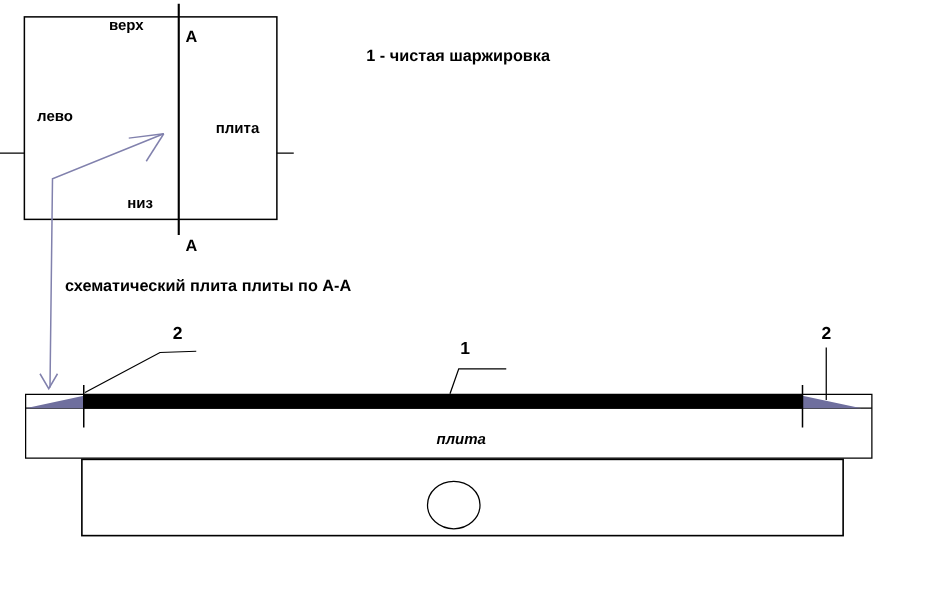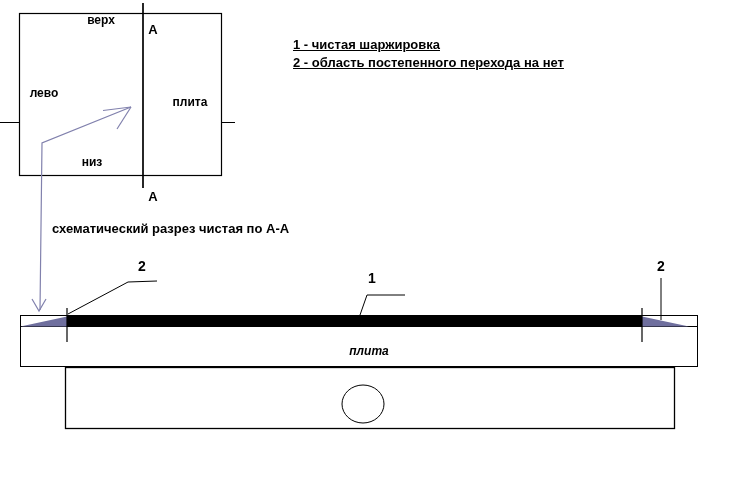--- a/index.html
+++ b/index.html
@@ -17,21 +17,21 @@
     font-weight:bold;
     font-size:12px;
     white-space:nowrap;
     transform:translate(-50%,-50%);
   }
   .lbl-a{font-size:13px;}
   .callout{font-size:14px;}
   .legend{
     position:absolute;left:293px;top:36px;
     color:#000000;font-weight:bold;font-size:13px;
-    line-height:18px;white-space:nowrap;text-decoration:underline;
+    line-height:18px;white-space:nowrap;
   }
   .caption{
     position:absolute;left:52px;top:221px;
     color:#000000;font-weight:bold;font-size:13px;
     white-space:nowrap;
   }
 </style>
 </head>
 <body>
 
@@ -61,29 +61,28 @@
     <polyline points="360,315 367,295 405,295" fill="none" stroke-width="1" stroke="#000000"></polyline>
     <line x1="661" y1="278" x2="661" y2="320" stroke-width="1" stroke="#000000"></line>
 
     <rect x="65.5" y="367.5" width="609" height="61" fill="none" stroke-width="1.3" stroke="#000000"></rect>
     <ellipse cx="363" cy="404" rx="21" ry="19" fill="none" stroke-width="1" stroke="#000000"></ellipse>
   </svg>
 
   <div class="lbl" style="left:101px;top:20px;">верх</div>
   <div class="lbl" style="left:44px;top:93px;">лево</div>
   <div class="lbl" style="left:190px;top:102px;">плита</div>
-  <div class="lbl" style="left:92px;top:162px;">низ</div>
+  <div class="lbl" style="left:112px;top:162px;">низ</div>
   <div class="lbl lbl-a" style="left:153px;top:29px;">А</div>
   <div class="lbl lbl-a" style="left:153px;top:196px;">А</div>
 
   <div class="legend">
     <div>1 - чистая шаржировка</div>
-    <div>2 - область постепенного перехода на нет</div>
   </div>
 
-  <div class="caption">схематический разрез чистая по А-А</div>
+  <div class="caption">схематический плита плиты по А-А</div>
 
   <div class="lbl callout" style="left:142px;top:266px;">2</div>
   <div class="lbl callout" style="left:372px;top:278px;">1</div>
   <div class="lbl callout" style="left:661px;top:266px;">2</div>
   <div class="lbl" style="left:369px;top:351px;font-style:italic;">плита</div>
 
 </div>
 
 </body></html>

